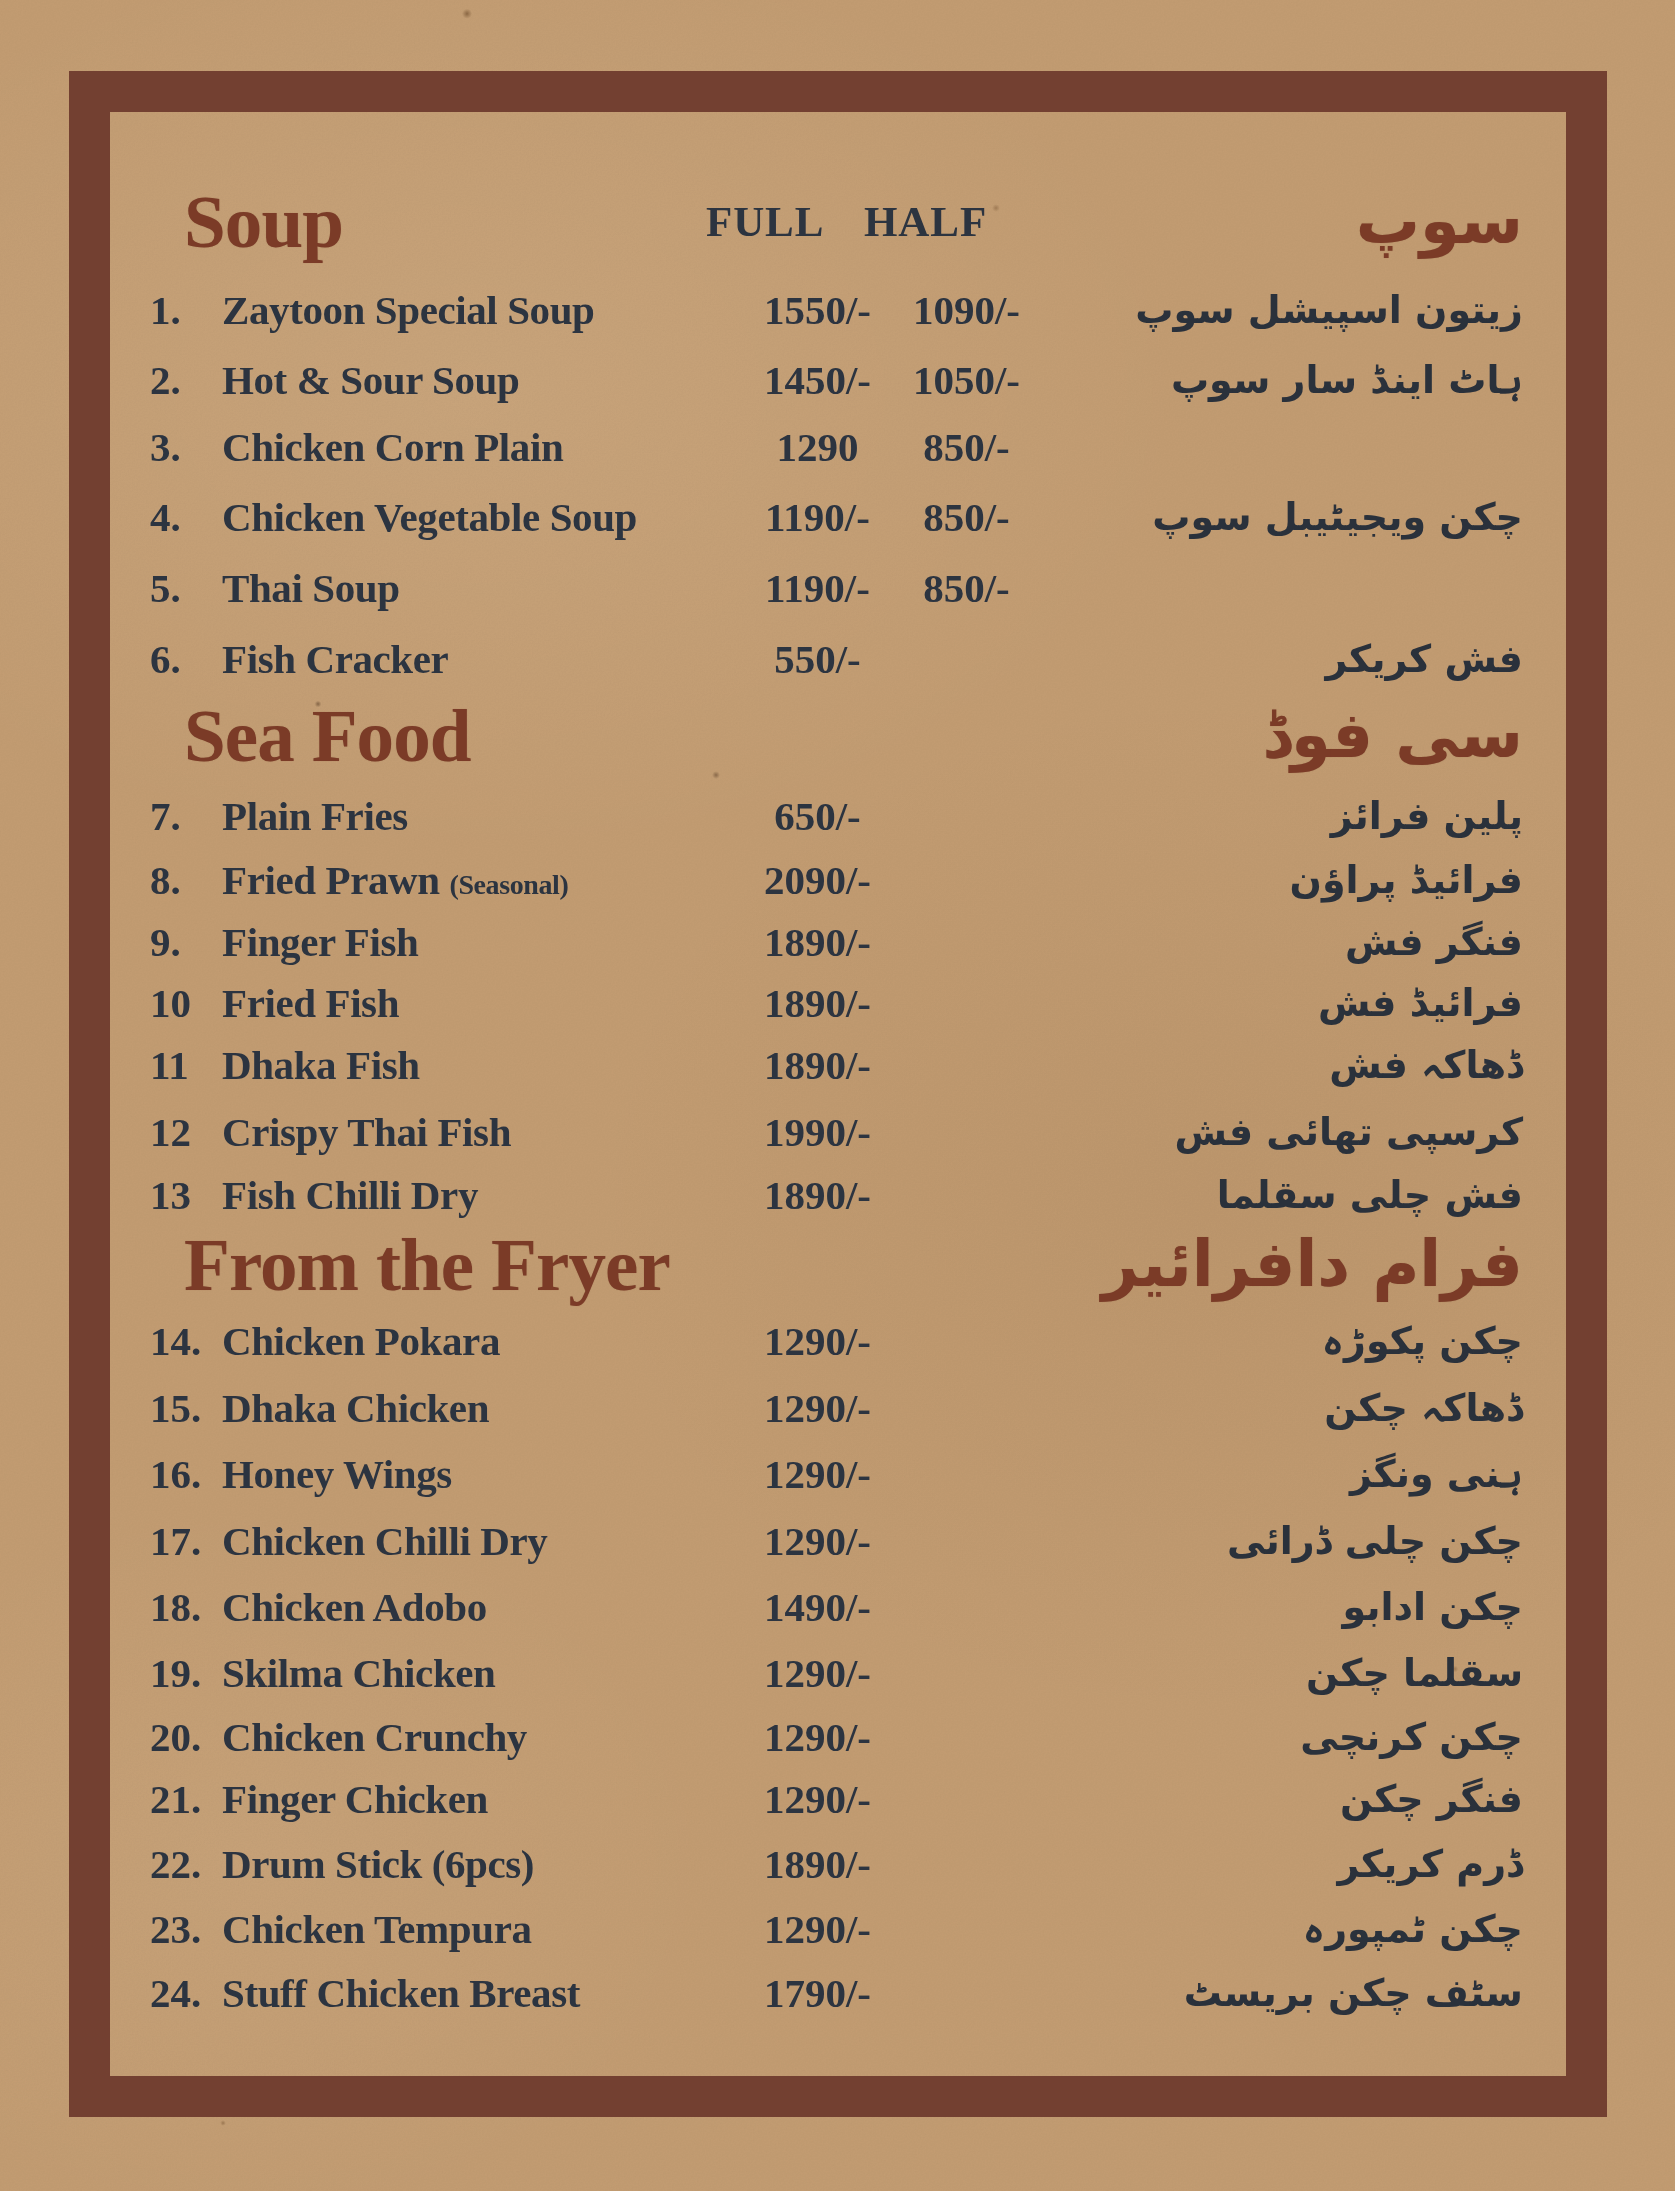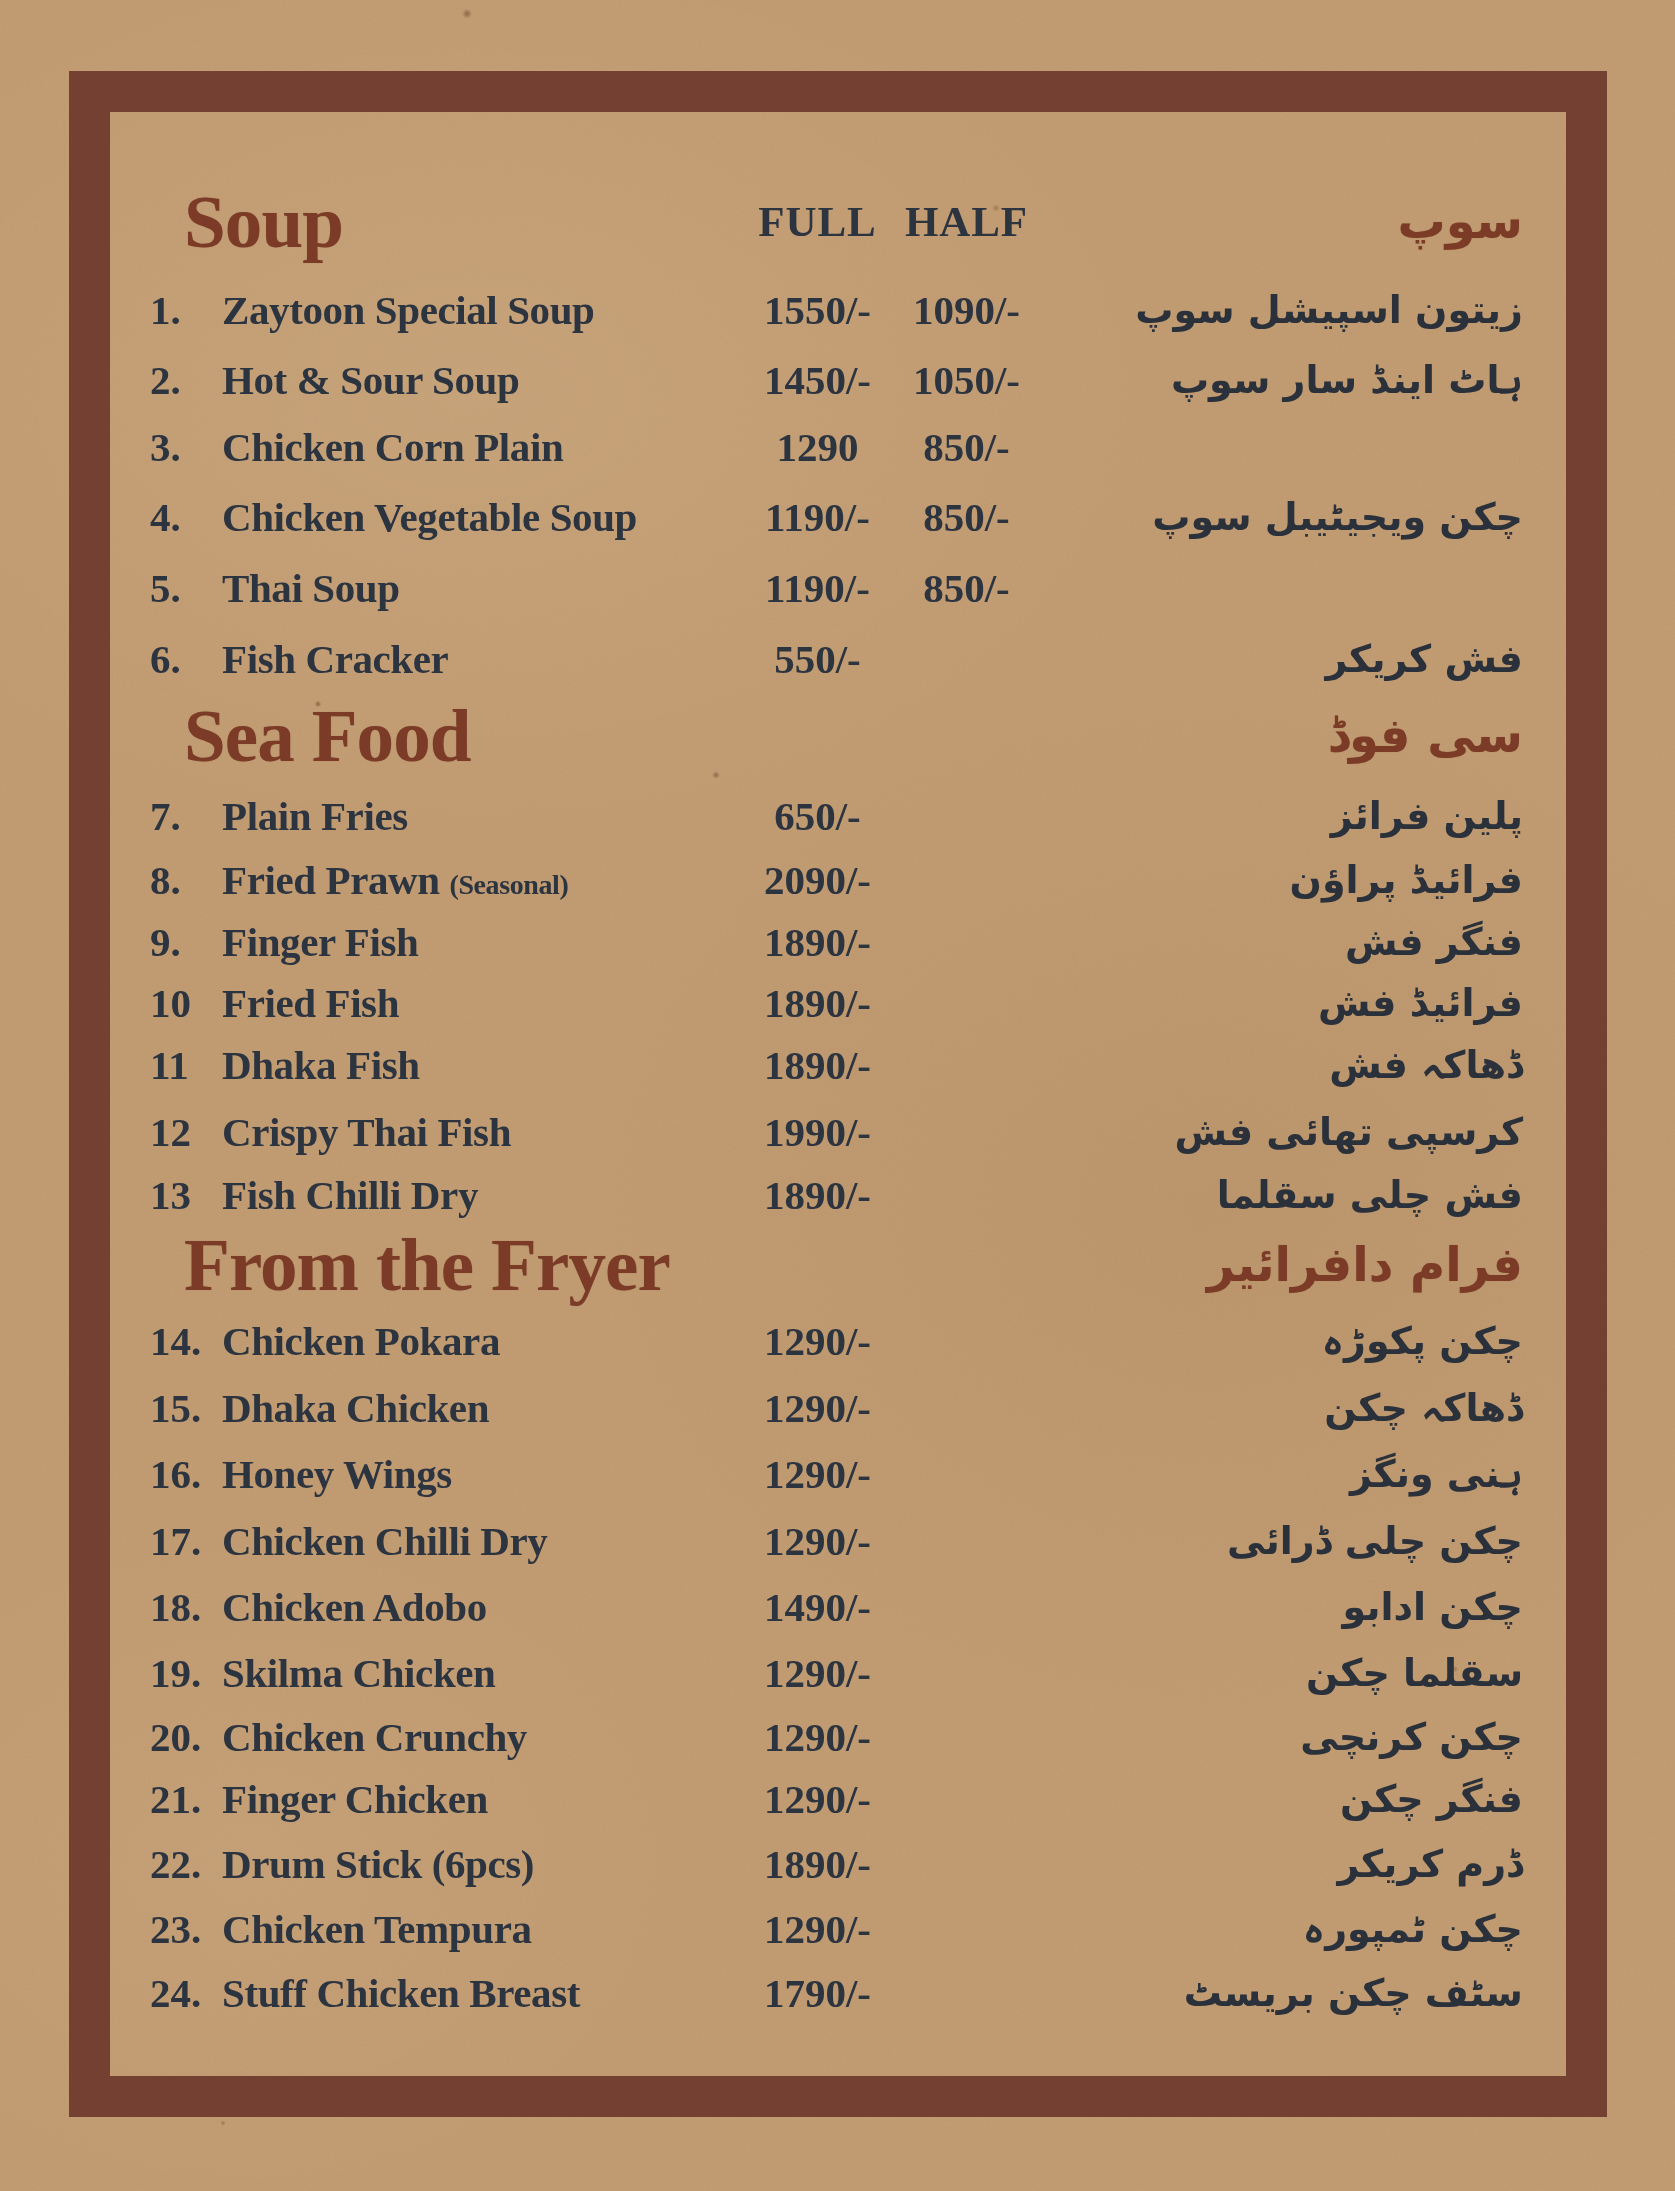--- a/index.html
+++ b/index.html
@@ -28,26 +28,26 @@
   .section{height:111px;}
   .row{height:70px;}
   .section>span,.row>span{position:absolute;top:0;white-space:nowrap;}
   .section>span{height:111px;line-height:111px;}
   .row>span{height:70px;line-height:70px;}
   .sec-en{
     left:73px;font-size:75px;font-weight:bold;color:#7b3b27;
     letter-spacing:-0.9px;text-shadow:0 0.9px 0.9px rgba(80,40,20,.25);
   }
   .sec-ur{
-    right:38px;font-size:48px;font-weight:bold;color:#7b3b27;
+    right:38px;font-size:64px;font-weight:bold;color:#7b3b27;
     font-family:"DejaVu Sans", sans-serif;direction:rtl;
     text-shadow:0 0.9px 0.9px rgba(80,40,20,.25);
   }
   .col-head{
-    font-size:43px;font-weight:bold;color:#2c3440;text-align:center;
+    font-size:43px;font-weight:bold;color:#2c3440;text-align:left;
     letter-spacing:0.9px;
   }
   .col-full{left:595px;width:223px;}
   .col-half{left:753px;width:205px;}
   .num{left:39px;width:68px;font-size:41px;font-weight:bold;color:#2c3440;}
   .name{left:111px;font-size:41px;font-weight:bold;color:#2c3440;letter-spacing:-0.4px;}
   .note{font-size:28px;font-weight:bold;}
   .price{font-size:41px;font-weight:bold;color:#2c3440;text-align:center;}
   .full{left:595px;width:223px;}
   .half{left:753px;width:205px;}

